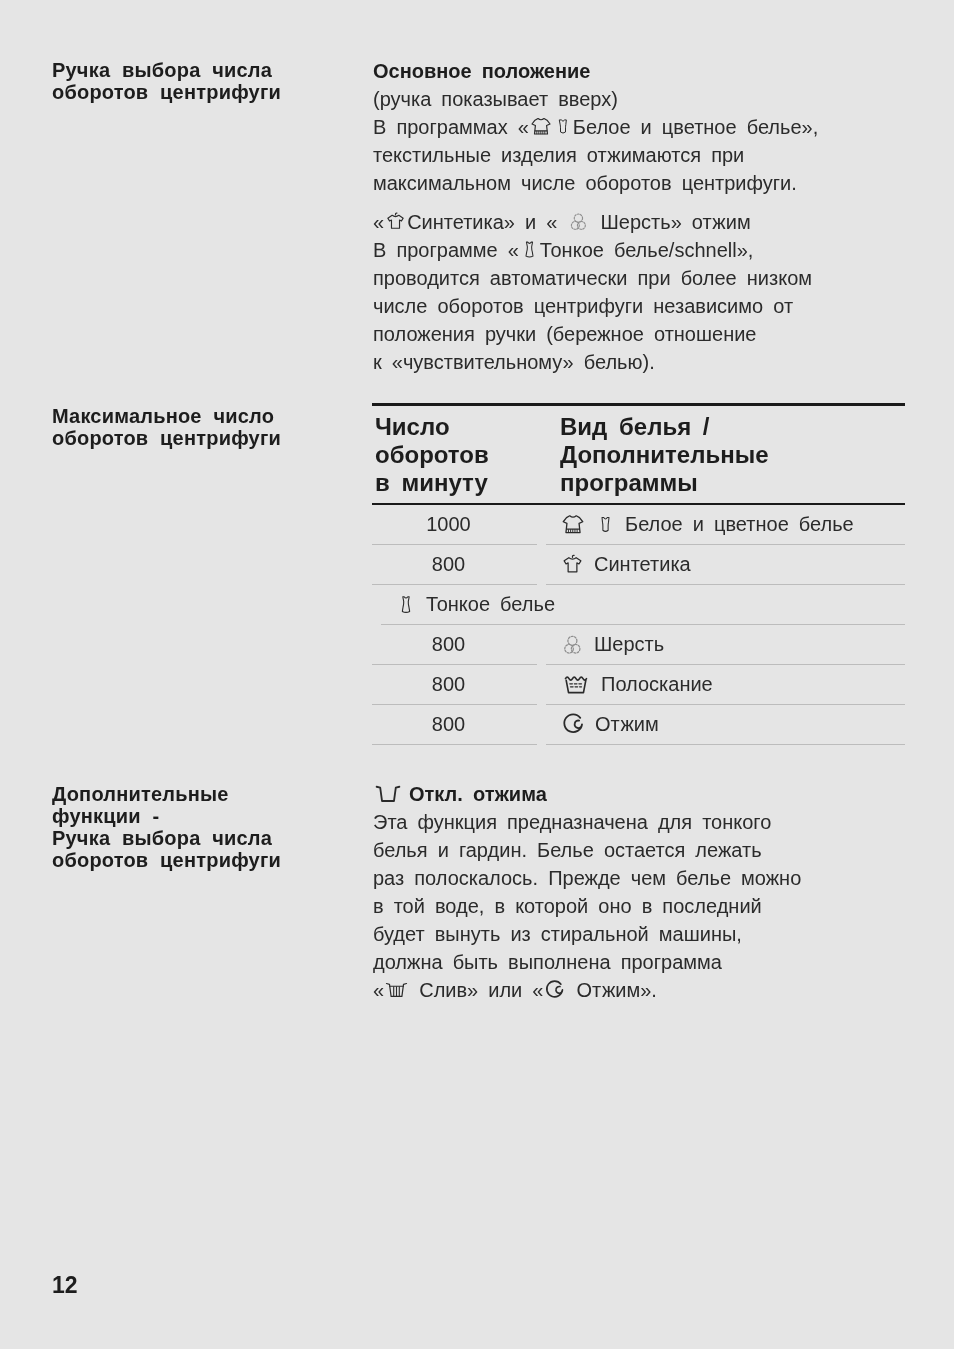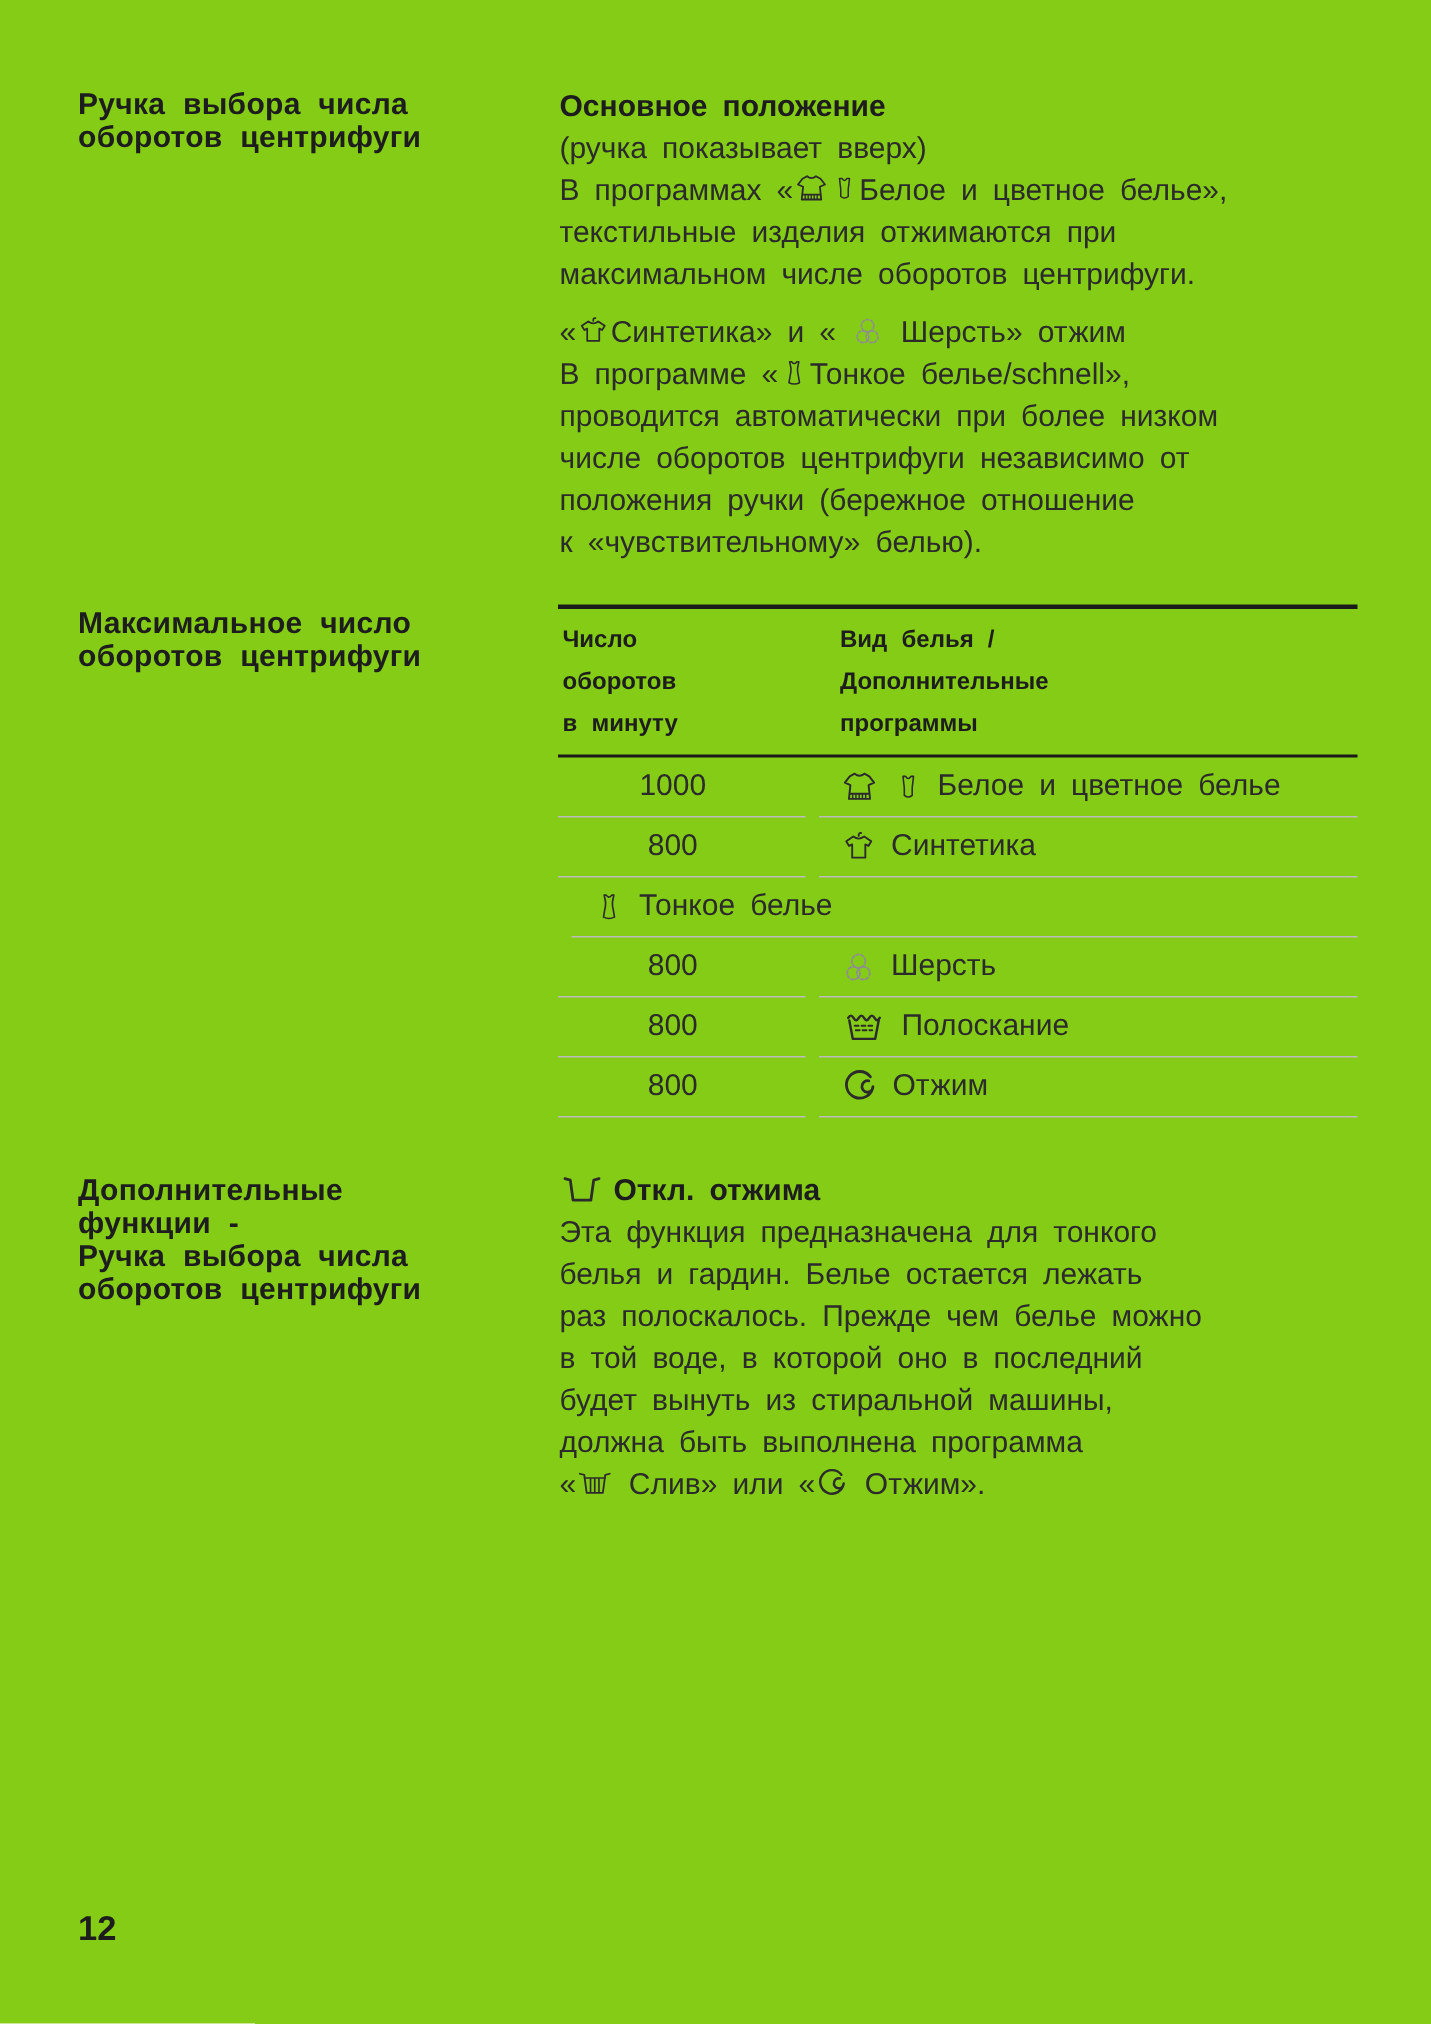--- a/index.html
+++ b/index.html
@@ -1,19 +1,19 @@
 <!DOCTYPE html>
 <html><head>
 <meta charset="utf-8">
 <style>
   html,body{margin:0;padding:0;background:#ffffff;}
   .page{
     position:relative;
     width:954px;height:1349px;
-    background:#84cc16;
+    background:#e5e5e5;
     font-family:"Liberation Sans","DejaVu Sans",sans-serif;
     color:#2b2b2b;
     overflow:hidden;
   }
   .heading{
     position:absolute;left:52px;
     font-size:20px;font-weight:bold;line-height:22px;
     color:#1d1d1d;word-spacing:6px;letter-spacing:0.2px;
   }
   .body-col{
@@ -32,21 +32,21 @@
 
   
   .spin-table{
     position:absolute;left:372px;top:403px;width:533px;
     border-top:3px solid #1a1a1a;
   }
   .t-header{display:flex;border-bottom:2px solid #1a1a1a;padding:6px 0 6px 0;}
   .t-h1{width:165px;box-sizing:border-box;padding:1px 0 0 3px;}
   .t-hgap{width:9px;}
   .t-h2{flex:1;box-sizing:border-box;padding:1px 0 0 14px;}
-  .t-header div{font-weight:bold;font-size:16px;line-height:28px;color:#1d1d1d;word-spacing:5px;}
+  .t-header div{font-weight:bold;font-size:24px;line-height:28px;color:#1d1d1d;word-spacing:5px;}
   .t-row{display:flex;height:40px;text-align:center;}
   .t-cell{display:flex;align-items:center;border-bottom:1px solid #bcbcbc;box-sizing:border-box;}
   .t-rpm{width:165px;justify-content:center;padding-right:12px;font-size:20px;}
   .t-gap{width:9px;}
   .t-label{flex:1;padding-left:14px;gap:9px;font-size:20px;word-spacing:4.5px;}
 
   .page-number{
     position:absolute;left:52px;top:1272px;
     font-size:23px;font-weight:bold;color:#1d1d1d;
   }

